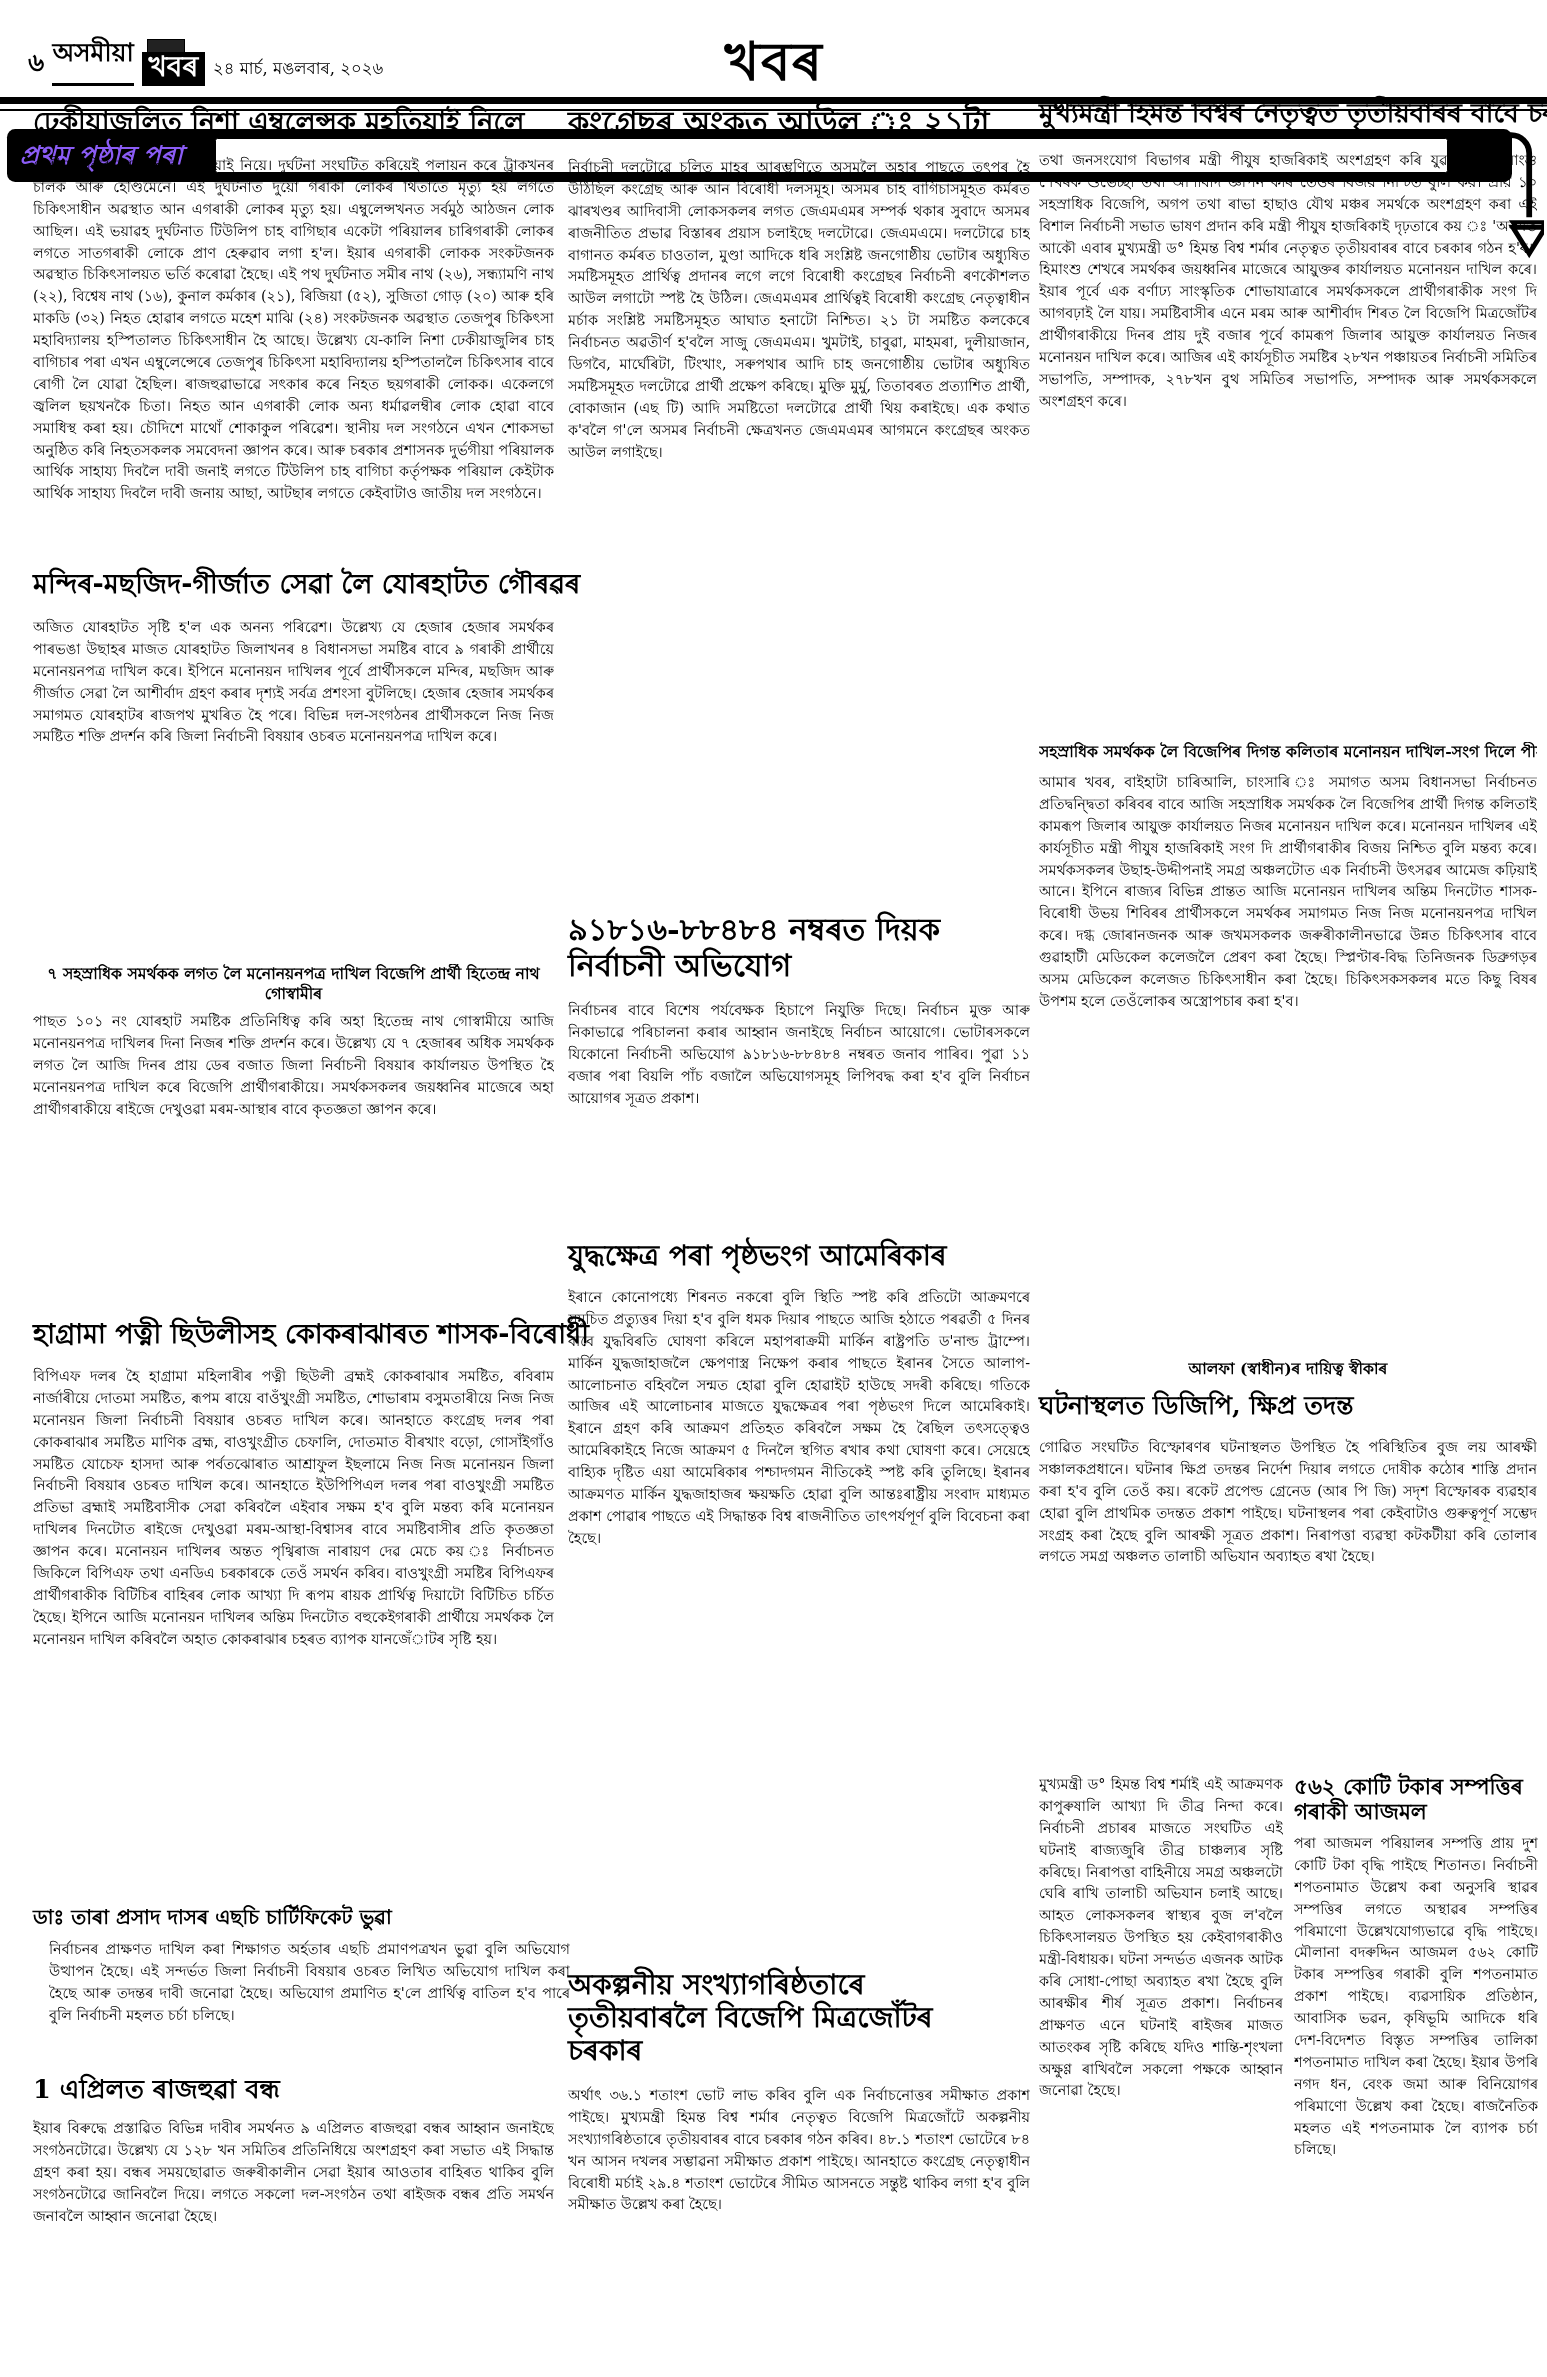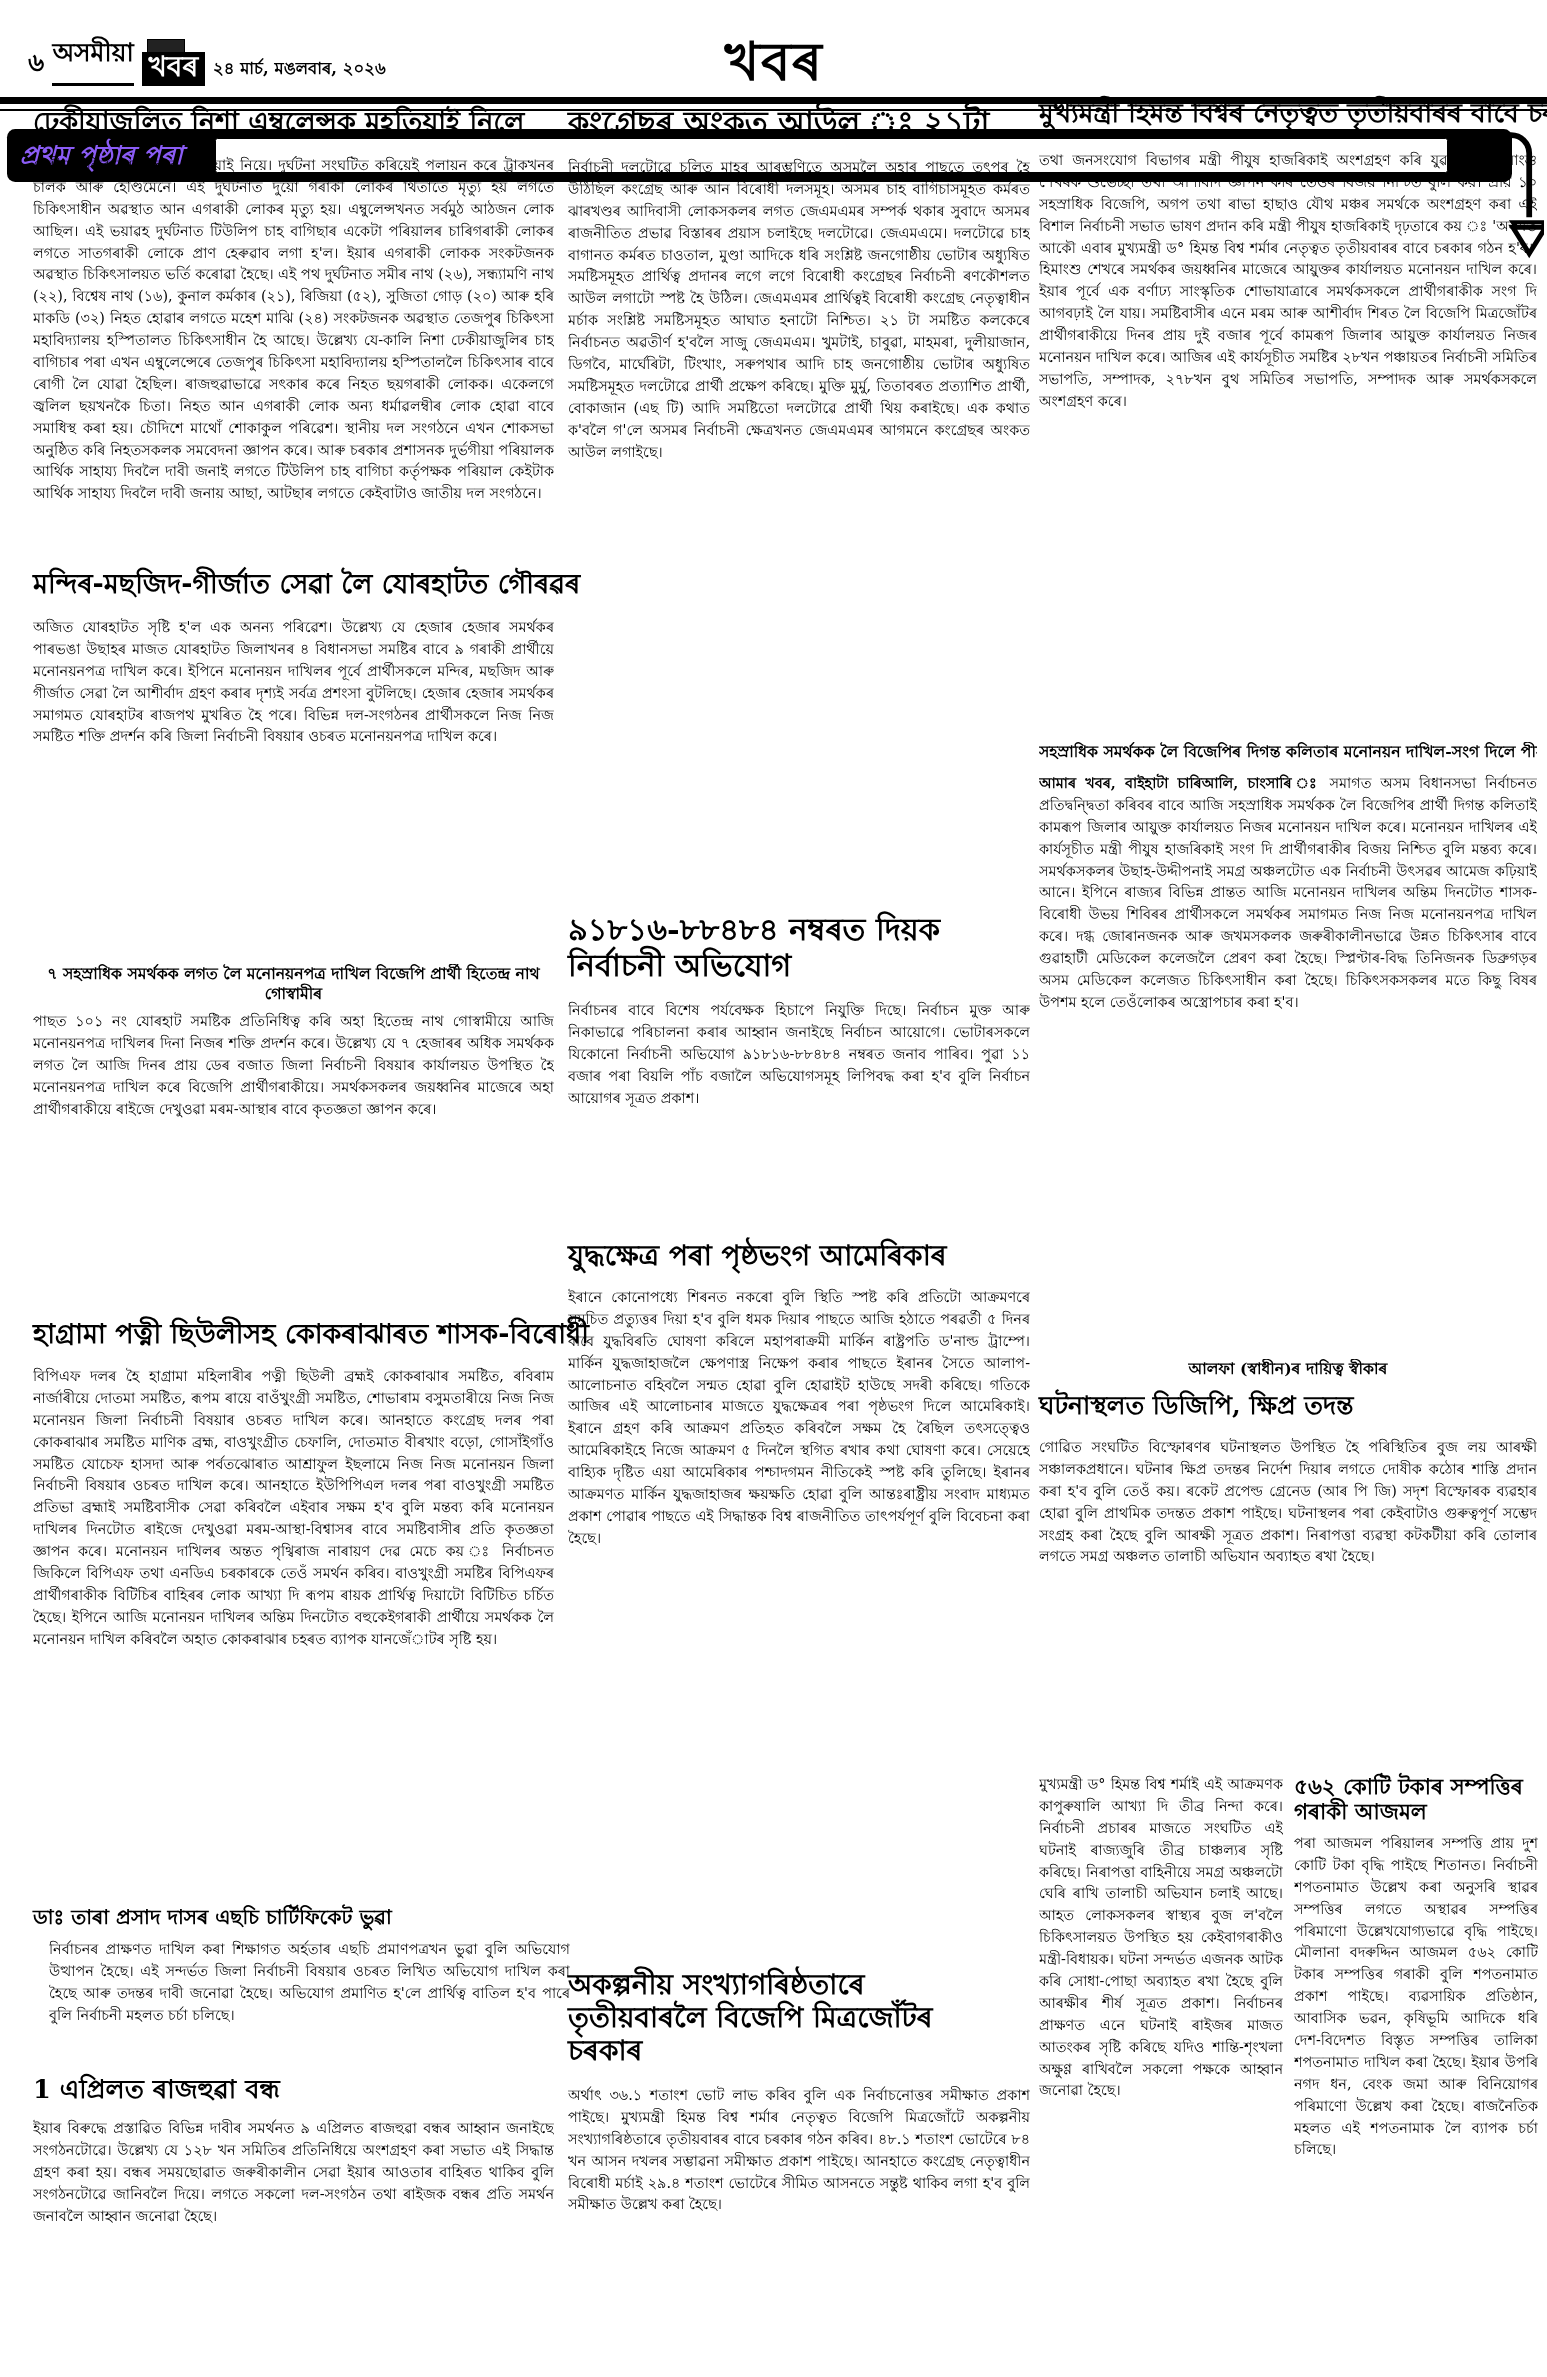--- a/index.html
+++ b/index.html
@@ -6,41 +6,41 @@
   .page{position:relative;width:1548px;height:2377px;background:#ffffff;color:#000;
         font-family:"DejaVu Serif",serif;overflow:hidden;}
   
   .hdr-left{position:absolute;left:28px;top:33px;display:flex;align-items:flex-end;gap:8.2px;}
   .pgnum{font-size:25px;font-weight:700;}
   .brand-word{font-size:25px;font-weight:700;border-bottom:3.3px solid #000;padding-bottom:7px;}
   .brand-wrap{position:relative;display:inline-block;}
   .sticker{position:absolute;left:5px;top:-13.2px;width:36px;height:12.4px;background:#222;border:0.8px solid #000;}
   .brandbox{display:inline-block;background:#000;color:#fff;font-size:28px;font-weight:700;
             padding:0 6.6px 3.3px 6.6px;line-height:1.1;}
-  .ed-date{font-size:16.5px;font-weight:700;padding-bottom:3.3px;}
+  .ed-date{font-size:16.5px;font-weight:400;padding-bottom:3.3px;}
   .masthead{position:absolute;left:0;right:0;top:21.4px;text-align:center;font-size:53px;
             font-weight:700;letter-spacing:1.6px;}
   .hdr-rule{position:absolute;left:0;right:0;top:97px;height:5px;border-top:7.4px solid #000;
             border-bottom:2.5px solid #000;}
   
   .banner{position:absolute;left:6.6px;top:129px;width:1505px;height:53px;background:#000;
           border-radius:8.2px;}
   .banner-label{position:absolute;left:13.2px;top:6.6px;color:#8b5cf6;font-size:25.6px;font-weight:700;
                 font-style:italic;}
   .banner-inset{position:absolute;left:208px;top:9px;right:64px;bottom:9px;background:#fff;
                 border:1.6px solid #000;border-radius:2.5px;}
   .banner-arrow{position:absolute;left:1475px;top:130px;width:69px;height:132px;}
   
   .art-head{position:absolute;font-weight:700;text-align:left;line-height:1.18;
             font-family:"DejaVu Serif",serif;}
   .body-txt{position:absolute;font-size:14.4px;line-height:1.52;text-align:justify;
             overflow:hidden;}
   .subhead{position:absolute;font-weight:700;font-size:15.7px;line-height:1.3;text-align:center;
            overflow:hidden;}
-  .byline{font-weight:700;}
+  .byline{font-weight:400;}
   .nowrap{white-space:nowrap;}
 </style>
 </head>
 <body>
 
 <div class="page">
 
   <div class="hdr-left">
     <span class="pgnum">৬</span>
     <span class="brand-word">অসমীয়া</span>

